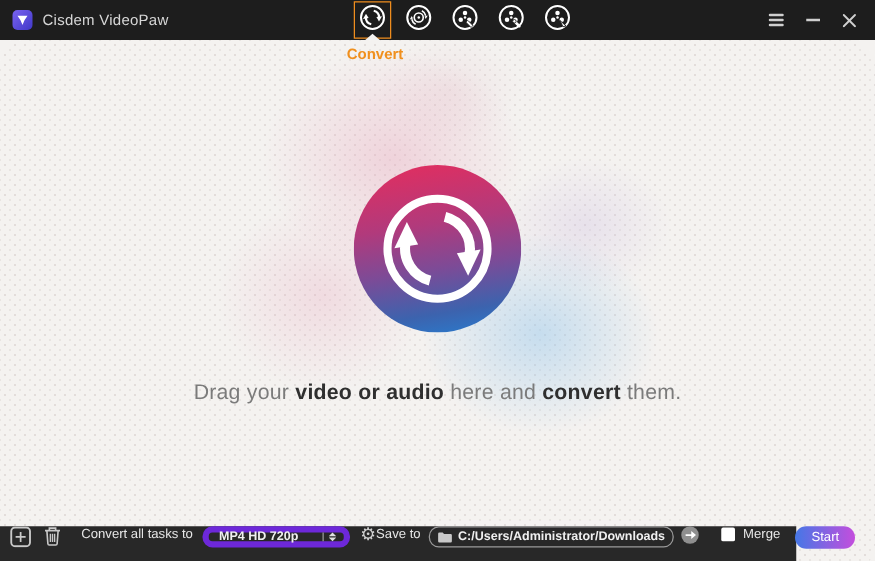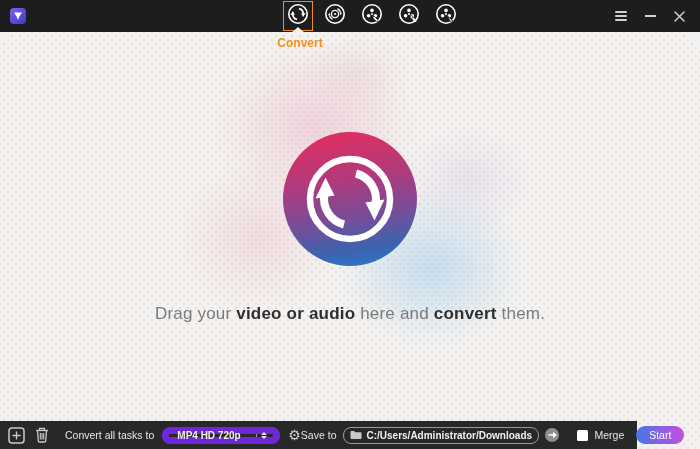--- a/index.html
+++ b/index.html
@@ -46,25 +46,25 @@
       radial-gradient(ellipse 135px 115px at 432px 235px, rgba(148,198,236,.48), transparent 70%),
       radial-gradient(ellipse 95px 75px   at 468px 148px, rgba(205,190,225,.32), transparent 72%),
       radial-gradient(ellipse 80px 60px   at 360px 40px,  rgba(225,190,200,.25), transparent 72%);}
   .badge{position:absolute;left:283px;top:100px;width:134px;height:134px;}
   .drop-text{position:absolute;top:272px;left:0;width:700px;text-align:center;margin:0;
              font-size:17px;color:#7b7b7b;letter-spacing:.2px;}
   .drop-text b{color:#2f2f2f;font-weight:bold;}
 
   
   .footer{position:absolute;bottom:0;left:0;width:637px;height:28px;background:#282828;
-          display:flex;align-items:center;box-sizing:border-box;padding:0 8px;z-index:2;}
+          display:flex;align-items:flex-start;box-sizing:border-box;padding:0 8px;z-index:2;}
   .f-ico{display:flex;align-items:center;justify-content:center;cursor:pointer;flex:0 0 auto;}
   .f-label{color:#e6e6e6;font-size:10.5px;white-space:nowrap;}
   .select{display:flex;align-items:center;box-sizing:border-box;width:118px;height:17px;
-          border:7px solid #6d28d9;border-radius:8px;padding:0 2px 0 8px;cursor:pointer;
+          border:5px solid #6d28d9;border-radius:8px;padding:0 2px 0 8px;cursor:pointer;
           color:#f0f0f0;font-size:10px;font-weight:bold;margin:0 8px;flex:0 0 auto;}
   .select .val{flex:1;overflow:hidden;white-space:nowrap;}
   .stepper{display:flex;flex-direction:column;align-items:center;gap:1px;
            border-left:1px solid #9a9a9a;padding:0 4px;height:100%;justify-content:center;}
   .stepper i{width:0;height:0;border-left:3px solid transparent;border-right:3px solid transparent;display:block;}
   .stepper .up{border-bottom:3.5px solid #e0e0e0;}
   .stepper .down{border-top:3.5px solid #e0e0e0;}
   .gear{font-family:"DejaVu Sans",sans-serif;color:#cfcfcf;font-size:14px;line-height:1;}
   .path-field{display:flex;align-items:center;gap:4px;box-sizing:border-box;width:196px;height:17px;
               border:1px solid #9a9a9a;border-radius:8px;padding:0 6px;margin-left:7px;cursor:text;flex:0 0 auto;}
@@ -83,20 +83,21 @@
 
 <div class="window">
 
   <header class="titlebar">
     <div class="app-id">
       <span class="logo">
         <svg width="10" height="10" viewBox="0 0 10 10">
           <path d="M1 1.5 L9 1.5 L6.6 5.2 L5 9 L3.4 5.2 Z" fill="#ffffff"></path>
         </svg>
       </span>
+      <span class="app-title">Cisdem VideoPaw</span>
     </div>
 
     <div class="tabstrip">
       <div class="tab active">
         <span>
           <svg width="24" height="24" viewBox="0 0 24 24">
             <circle cx="12" cy="12" r="9.2" fill="none" stroke="#ffffff" stroke-width="1.6"></circle>
             <path d="M13 6.6 A5.6 5.6 0 0 1 17.3 12" fill="none" stroke="#ffffff" stroke-width="1.8"></path>
             <polygon points="15.1,11.6 19.6,10.9 17.2,15.1" fill="#ffffff"></polygon>
             <path d="M11 17.4 A5.6 5.6 0 0 1 6.7 12" fill="none" stroke="#ffffff" stroke-width="1.8"></path>

